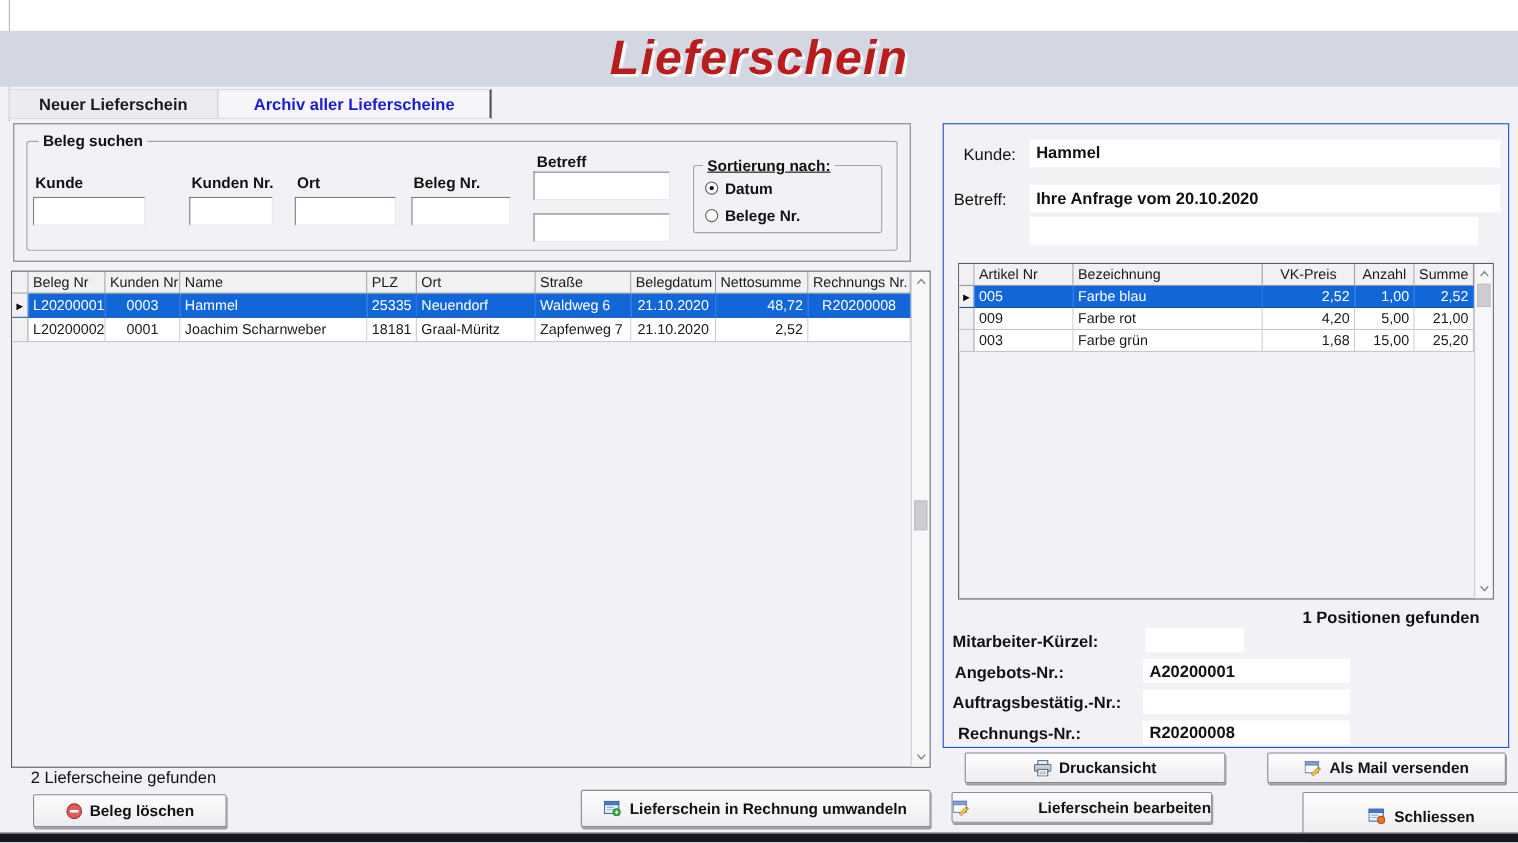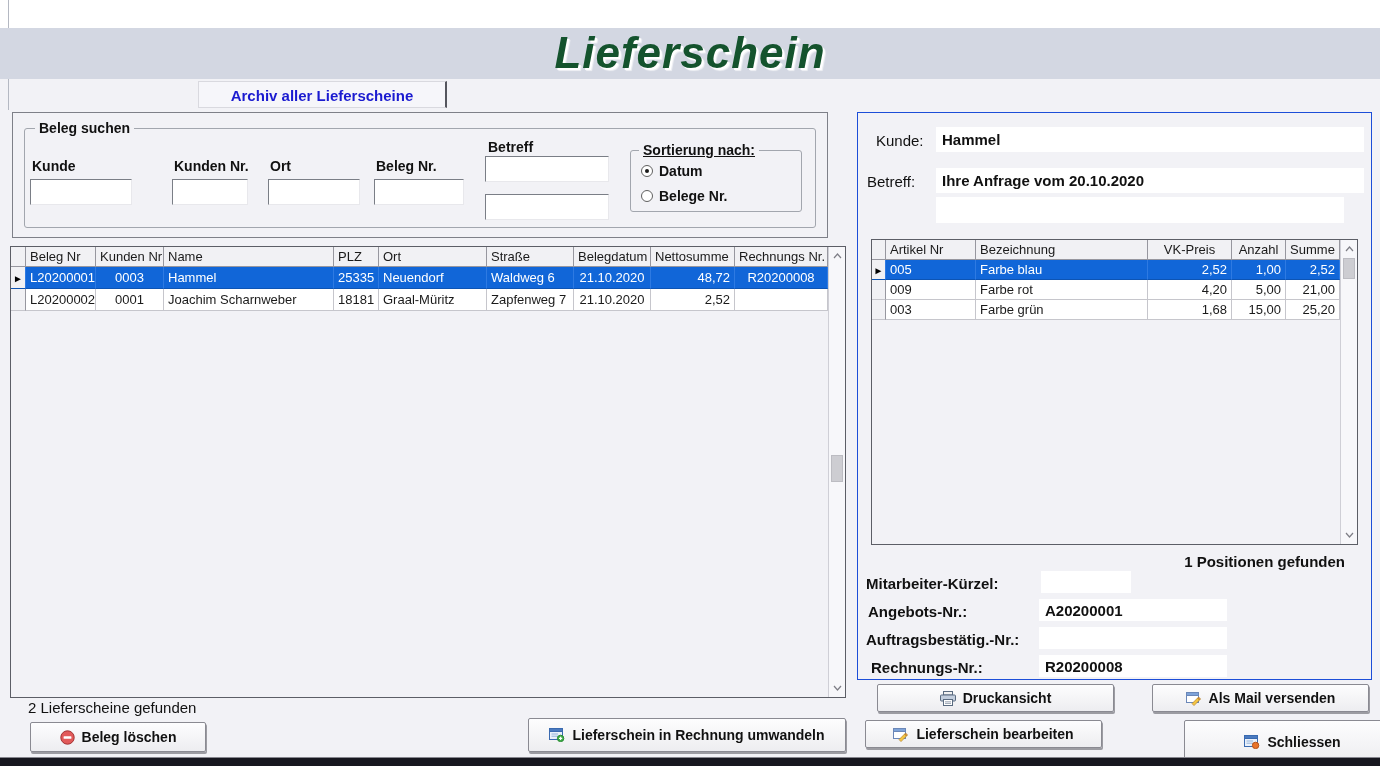--- a/index.html
+++ b/index.html
@@ -4,21 +4,21 @@
 <style>
   * { box-sizing: border-box; }
   html,body { margin:0; padding:0; background:#fff; }
   body { font-family:"Liberation Sans","DejaVu Sans",sans-serif; }
   .window { position:relative; width:1380px; height:766px; background:#f2f2f6; overflow:hidden; }
 
   .top-strip { position:absolute; top:0; left:0; right:0; height:28px; background:#ffffff; }
   .frame-line { position:absolute; left:8px; top:0; height:110px; width:1px; background:#b4b8c2; }
 
   .banner { position:absolute; top:28px; left:0; right:0; height:51px; background:#d3d7e2; text-align:center; }
-  .banner .title { font-size:44px; font-weight:bold; font-style:italic; color:#14532d; line-height:50px;
+  .banner .title { font-size:44px; font-weight:bold; font-style:italic; color:#b91c1c; line-height:50px;
                    text-shadow:2px 2px 0 #ffffff, 3px 3px 1px rgba(255,255,255,.65); letter-spacing:1px; }
 
   .tabbar { position:absolute; top:79px; left:0; right:0; height:31px; }
   .tab { position:absolute; top:2px; height:27px; line-height:27px; text-align:center; font-size:15px; font-weight:bold;
          color:#1a1a1a; background:#ececf0; border:1px solid #d9d9df; cursor:default; }
   .tab.active { background:#f6f6fa; color:#1b1bd0; border-right:2px solid #55565e; }
 
   
   .panel-sunken { position:absolute; border:1px solid #7e8088; background:transparent; }
   .groupbox { position:absolute; border:1px solid #a2a6ae; border-radius:3px; }
@@ -75,20 +75,21 @@
 
 <div class="window">
   <div class="top-strip"></div>
   <div class="frame-line"></div>
 
   <div class="banner">
     <div class="title">Lieferschein</div>
   </div>
 
   <div class="tabbar">
+    <div class="tab" style="left:8px; width:190px;">Neuer Lieferschein</div>
     <div class="tab active" style="left:198px; width:249px;">Archiv aller Lieferscheine</div>
   </div>
 
   <div class="panel-sunken" style="left:12px; top:112px; width:816px; height:126px;"></div>
   <div class="groupbox" style="left:24px; top:128px; width:792px; height:100px;">
     <span class="legend">Beleg suchen</span>
   </div>
 
   <span class="flabel" style="left:32px; top:158px;text-align:right;">Kunde</span>
   <input class="sinput" style="left: 30px; top: 179px; width: 102px; height: 26px;" value="">
@@ -281,21 +282,21 @@
   <div class="btn" style="left:1152px; top:684px; width:217px; height:28px;">
     <svg width="16" height="15" viewBox="0 0 16 15">
         <rect x="0.5" y="1.5" width="12" height="10" fill="#fff" stroke="#6b87b8"></rect>
         <rect x="0.5" y="1.5" width="12" height="3" fill="#7ea3d8" stroke="#6b87b8"></rect>
         <path d="M6 12.6 L11.6 7 L13.6 9 L8 14.6 Z" fill="#f5c542" stroke="#a8761b" stroke-width="0.6"></path>
         <path d="M11.6 7 L12.6 6 L14.6 8 L13.6 9 Z" fill="#e8973f" stroke="#a8761b" stroke-width="0.6"></path>
       </svg>
     <span>Als Mail versenden</span>
   </div>
 
-  <div class="btn" style="left:865px; top:720px; width:237px; height:28px;">
+  <div class="btn" style="left:865px; top:720px; width:237px; height:28px;justify-content:space-between;">
     <svg width="16" height="15" viewBox="0 0 16 15">
         <rect x="0.5" y="1.5" width="12" height="10" fill="#fff" stroke="#6b87b8"></rect>
         <rect x="0.5" y="1.5" width="12" height="3" fill="#7ea3d8" stroke="#6b87b8"></rect>
         <path d="M6 12.6 L11.6 7 L13.6 9 L8 14.6 Z" fill="#f5c542" stroke="#a8761b" stroke-width="0.6"></path>
         <path d="M11.6 7 L12.6 6 L14.6 8 L13.6 9 Z" fill="#e8973f" stroke="#a8761b" stroke-width="0.6"></path>
       </svg>
     <span>Lieferschein bearbeiten</span>
   </div>
 
   <div class="btn" style="left:1152px; top:720px; width:217px; height:44px;margin-left:32px;">

